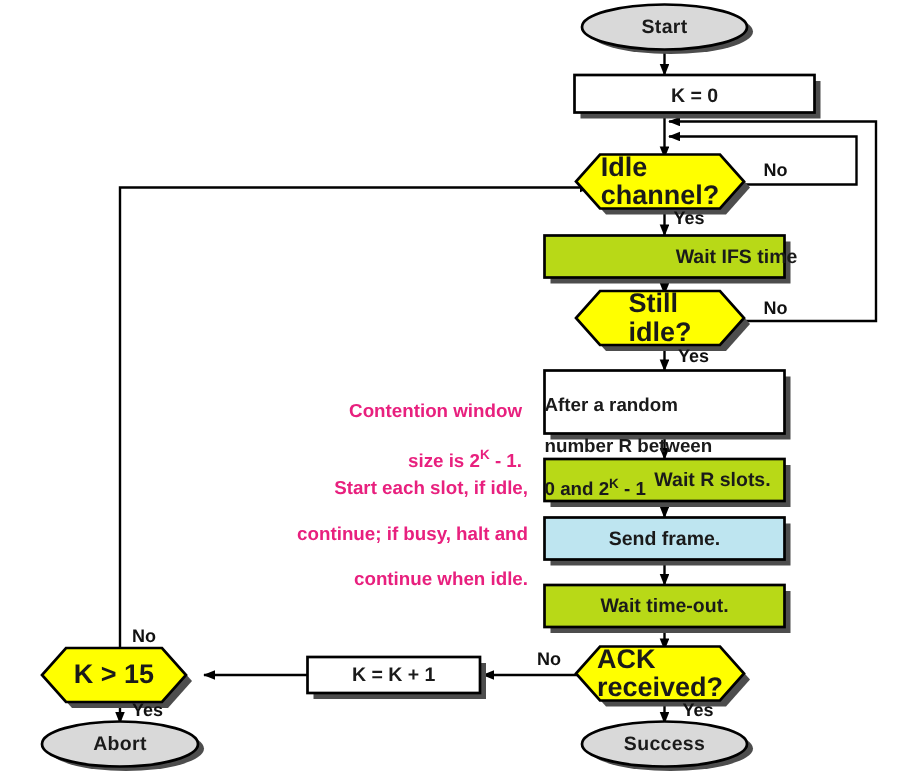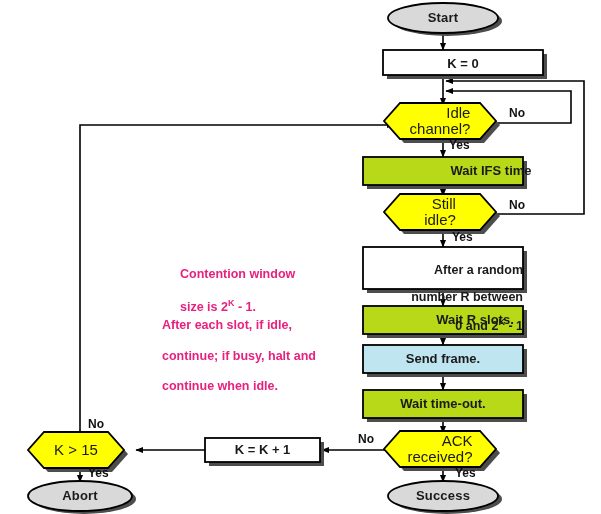--- a/index.html
+++ b/index.html
@@ -20,45 +20,45 @@
     left: 0;
     top: 0;
     width: 601px;
     height: 514px;
   }
   .node-label {
     position: absolute;
     display: flex;
     align-items: center;
     justify-content: center;
-    text-align: right;
+    text-align: left;
     font-weight: bold;
     color: #1a1a1a;
     pointer-events: none;
     line-height: 1.08;
     white-space: pre-line;
   }
   .terminal-label { font-size: 13px; font-weight: bold; letter-spacing: .2px; }
-  .decision-label { font-size: 15px; font-weight: normal; }
+  .decision-label { font-size: 18px; font-weight: bold; }
   .process-label  { font-size: 13px; font-weight: bold; }
   .plain-label    { font-size: 13px; font-weight: bold; }
   .edge-label {
     position: absolute;
     font-size: 12px;
     font-weight: bold;
     color: #111111;
     pointer-events: none;
     white-space: nowrap;
   }
   .annotation {
     position: absolute;
     color: #e8207e;
     font-size: 12.5px;
     font-weight: bold;
-    text-align: left;
+    text-align: right;
     line-height: 1.22;
     white-space: pre-line;
     pointer-events: none;
   }
   .sup { font-size: 9px; vertical-align: super; }
 </style>
 </head>
 <body>
 
 <div id="canvas">
@@ -190,18 +190,18 @@
   <div class="edge-label" style="left:88px; top:417px;">No</div>
 
   <div class="edge-label" style="left:88px; top:466px;">Yes</div>
 
   <div class="annotation" style="left:180px; top:252px; width:168px;">
     <div>Contention window</div>
     <div><span>size is 2</span><span class="sup">K</span><span> - 1.</span></div>
   </div>
 
   <div class="annotation" style="left:162px; top:303px; width:190px;">
-    <div>After each slot, if idle,</div>
+    <div>Start each slot, if idle,</div>
     <div>continue; if busy, halt and</div>
     <div>continue when idle.</div>
   </div>
 
 </div>
 
 </body></html>

